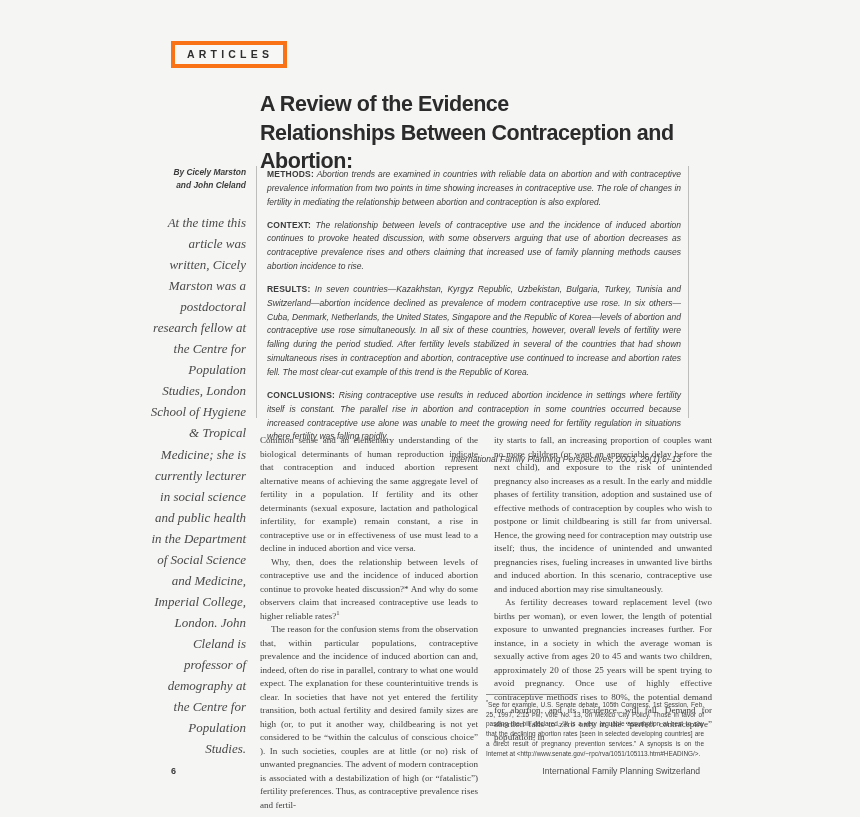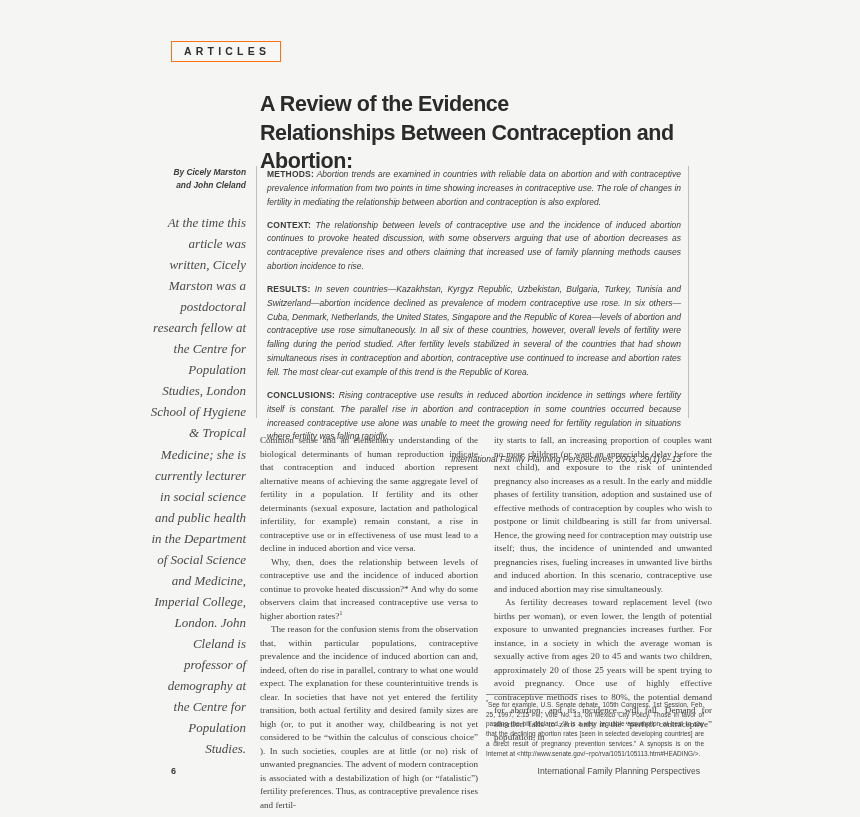--- a/index.html
+++ b/index.html
@@ -23,21 +23,21 @@
   }
 
   
   .kicker-wrap {
     position: absolute;
     left: 171px;
     top: 41px;
   }
   .kicker {
     display: inline-block;
-    border: 1px solid #f97316;
+    border: 4px solid #f97316;
     padding: 4px 10px 4px 12px;
     font-family: "Liberation Sans", sans-serif;
     font-weight: bold;
     font-size: 10.5px;
     letter-spacing: 4.2px;
     color: #2e2e2e;
     line-height: 1;
     background: #f7f7f6;
   }
 
@@ -214,28 +214,28 @@
   <div class="abstract">
     <p><span class="lbl">METHODS:</span><span> Abortion trends are examined in countries with reliable data on abortion and with contraceptive prevalence information from two points in time showing increases in contraceptive use. The role of changes in fertility in mediating the relationship between abortion and contraception is also explored.</span></p>
     <p><span class="lbl">CONTEXT:</span><span> The relationship between levels of contraceptive use and the incidence of induced abortion continues to provoke heated discussion, with some observers arguing that use of abortion decreases as contraceptive prevalence rises and others claiming that increased use of family planning methods causes abortion incidence to rise.</span></p>
     <p><span class="lbl">RESULTS:</span><span> In seven countries—Kazakhstan, Kyrgyz Republic, Uzbekistan, Bulgaria, Turkey, Tunisia and Switzerland—abortion incidence declined as prevalence of modern contraceptive use rose. In six others—Cuba, Denmark, Netherlands, the United States, Singapore and the Republic of Korea—levels of abortion and contraceptive use rose simultaneously. In all six of these countries, however, overall levels of fertility were falling during the period studied. After fertility levels stabilized in several of the countries that had shown simultaneous rises in contraception and abortion, contraceptive use continued to increase and abortion rates fell. The most clear-cut example of this trend is the Republic of Korea.</span></p>
     <p><span class="lbl">CONCLUSIONS:</span><span> Rising contraceptive use results in reduced abortion incidence in settings where fertility itself is constant. The parallel rise in abortion and contraception in some countries occurred because increased contraceptive use alone was unable to meet the growing need for fertility regulation in situations where fertility was falling rapidly.</span></p>
     <div class="citation">International Family Planning Perspectives, 2003, 29(1):6–13</div>
   </div>
 
   <div class="col col-left">
     <p><span>Common sense and an elementary understanding of the biological determinants of human reproduction indicate that contraception and induced abortion represent alternative means of achieving the same aggregate level of fertility in a population. If fertility and its other determinants (sexual exposure, lactation and pathological infertility, for example) remain constant, a rise in contraceptive use or in effectiveness of use must lead to a decline in induced abortion and vice versa.</span></p>
-    <p><span>Why, then, does the relationship between levels of contraceptive use and the incidence of induced abortion continue to provoke heated discussion?* And why do some observers claim that increased contraceptive use versa to higher abortion rates?</span><sup>1</sup></p>
+    <p><span>Why, then, does the relationship between levels of contraceptive use and the incidence of induced abortion continue to provoke heated discussion?* And why do some observers claim that increased contraceptive use leads to higher reliable rates?</span><sup>1</sup></p>
     <p><span>The reason for the confusion stems from the observation that, within particular populations, contraceptive prevalence and the incidence of induced abortion can and, indeed, often do rise in parallel, contrary to what one would expect. The explanation for these counterintuitive trends is clear. In societies that have not yet entered the fertility transition, both actual fertility and desired family sizes are high (or, to put it another way, childbearing is not yet considered to be “within the calculus of conscious choice” ). In such societies, couples are at little (or no) risk of unwanted pregnancies. The advent of modern contraception is associated with a destabilization of high (or “fatalistic”) fertility preferences. Thus, as contraceptive prevalence rises and fertil-</span></p>
   </div>
 
   <div class="col col-right">
     <p><span>ity starts to fall, an increasing proportion of couples want no more children (or want an appreciable delay before the next child), and exposure to the risk of unintended pregnancy also increases as a result. In the early and middle phases of fertility transition, adoption and sustained use of effective methods of contraception by couples who wish to postpone or limit childbearing is still far from universal. Hence, the growing need for contraception may outstrip use itself; thus, the incidence of unintended and unwanted pregnancies rises, fueling increases in unwanted live births and induced abortion. In this scenario, contraceptive use and induced abortion may rise simultaneously.</span></p>
     <p><span>As fertility decreases toward replacement level (two births per woman), or even lower, the length of potential exposure to unwanted pregnancies increases further. For instance, in a society in which the average woman is sexually active from ages 20 to 45 and wants two children, approximately 20 of those 25 years will be spent trying to avoid pregnancy. Once use of highly effective contraceptive methods rises to 80%, the potential demand for abortion, and its incidence, will fall. Demand for abortion falls to zero only in the “perfect contraceptive” population, in</span></p>
   </div>
 
   <div class="fn-rule"></div>
   <div class="footnote"><sup>*</sup><span>See for example, U.S. Senate debate, 105th Congress, 1st Session, Feb. 25, 1997, 2:15 </span><span class="sc">PM</span><span>, Vote No. 13, on Mexico City Policy. Those in favor of passing the bill declared, “It is a very arguable assumption at best to say that the declining abortion rates [seen in selected developing countries] are a direct result of pregnancy prevention services.” A synopsis is on the Internet at &lt;http://www.senate.gov/~rpc/rva/1051/105113.htm#HEADING/&gt;.</span></div>
 
   <div class="folio">6</div>
-  <div class="running-head">International Family Planning Perspectives</div>
+  <div class="running-head">International Family Planning Switzerland</div>
 
 </div>
 
 </body></html>

